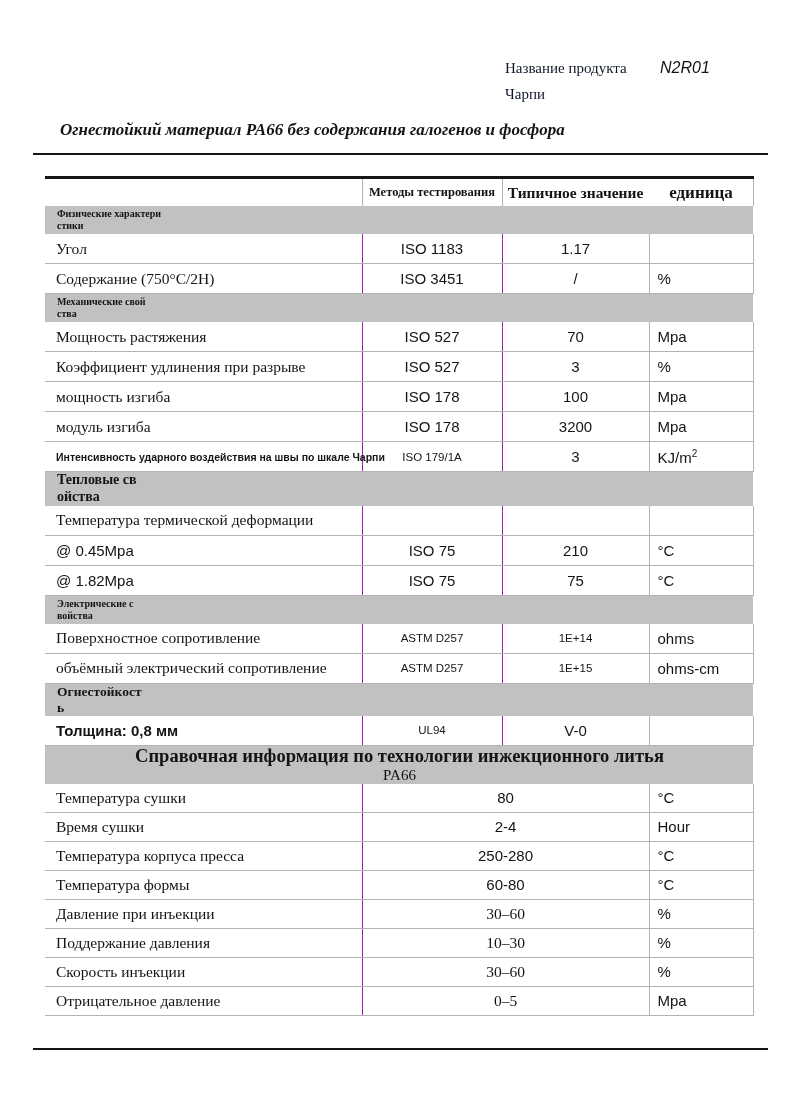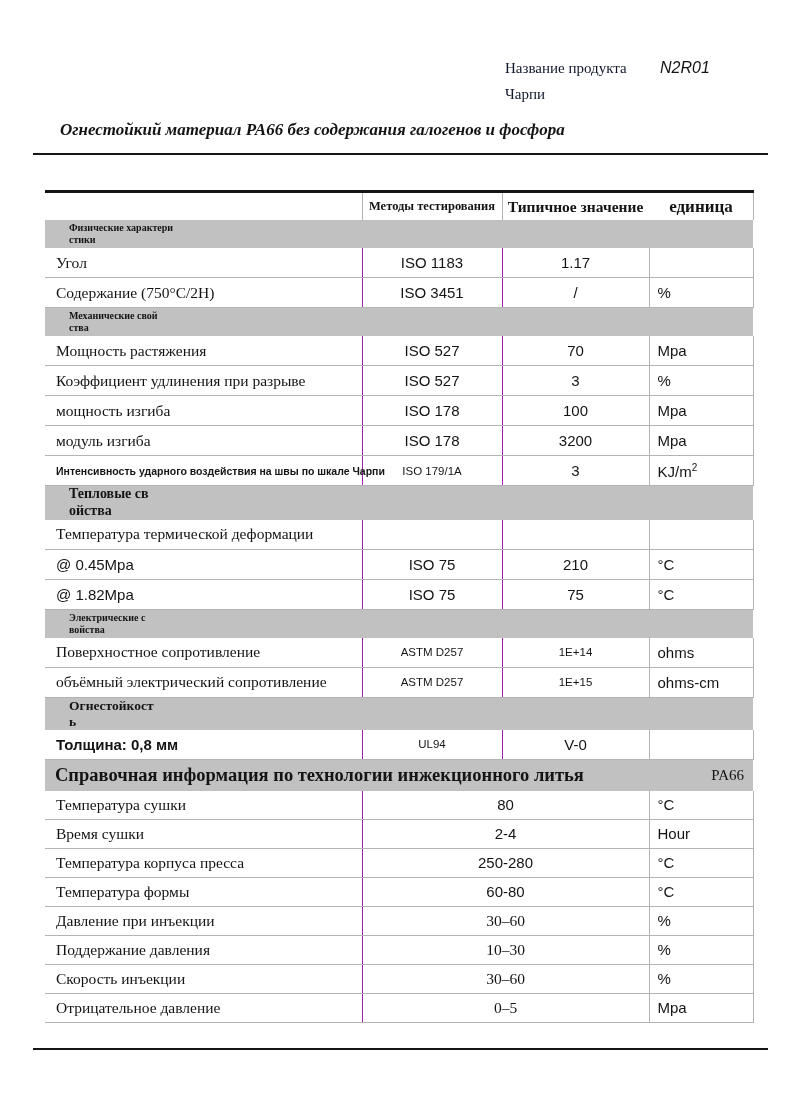--- a/index.html
+++ b/index.html
@@ -30,21 +30,21 @@
 
   
   tr.head-row td { height:27px; text-align:center; font-weight:bold; background:#fff; }
   td.h-blank  { }
   td.h-method { font-size:12.5px; border-left:1px solid #b3b3b3; border-right:1px solid #b3b3b3; }
   td.h-value  { font-size:15.5px; }
   td.h-unit   { font-size:17px; border-left:1px solid #fff; border-right:1px solid #b3b3b3; }
 
   
   tr.section-row td {
-    background:#c1c1c1; height:28px; padding-left:24px;
+    background:#c1c1c1; height:28px; padding-left:12px;
     font-weight:bold; line-height:1.2; vertical-align:middle;
   }
   .sec-xs { font-size:10px; }
   .sec-sm { font-size:14px; }
   .sec-md { font-size:13.5px; }
 
   
   tr.data-row td, tr.data2-row td { height:29px; border-bottom:1px solid #b3b3b3; background:#fff; }
   tr.data2-row td { height:28px; }
   td.c-label { padding-left:11px; text-align:left; }
@@ -56,38 +56,38 @@
   .lab-sans-bold    { font-family:"Liberation Sans", sans-serif; font-size:15px; font-weight:bold; }
   .lab-sans-bold-sm { font-family:"Liberation Sans", sans-serif; font-size:10.5px; font-weight:bold; white-space:nowrap; }
   .t-sans-md { font-family:"Liberation Sans", sans-serif; font-size:15px; }
   .t-sans-sm { font-family:"Liberation Sans", sans-serif; font-size:11.5px; }
   .v-serif   { font-family:"Liberation Serif", serif; font-size:15.5px; }
   .u-sm { font-size:11.5px; }
   td.c-unit sup { font-size:10px; }
 
   
   tr.band-row td { background:#c1c1c1; height:31px; }
-  .band-inner { display:flex; align-items:center; justify-content:space-between; padding:0 9px 0 10px; }
+  .band-inner { display:flex; align-items:center; justify-content:space-between; padding:0 9px 0 10px;flex-direction:column; }
   .band-title { font-size:18.5px; font-weight:bold; white-space:nowrap; }
   .band-tag   { font-size:15px; }
 </style>
 </head>
 <body>
 
 <div class="page">
 
   <div class="abs ph-label" style="left:505px; top:60px;">Название продукта</div>
   <div class="abs ph-value" style="left:660px; top:59px;">N2R01</div>
   <div class="abs ph-label" style="left:505px; top:86px;">Чарпи</div>
 
   <div class="abs doc-title" style="left:60px; top:120px;">Огнестойкий материал PA66 без содержания галогенов и фосфора</div>
 
   <div class="abs rule" style="left:33px; top:153px; width:735px;"></div>
 
-  <div class="abs" style="left:45px; top:190px;">
+  <div class="abs" style="left:45px; top:176px;">
     <table class="spec">
       <colgroup>
           <col class="c1">
           <col class="c2">
           <col class="c3">
           <col class="c4">
         </colgroup>
       <tbody>
         <tr class="head-row">
           <td class="h-blank"></td>

